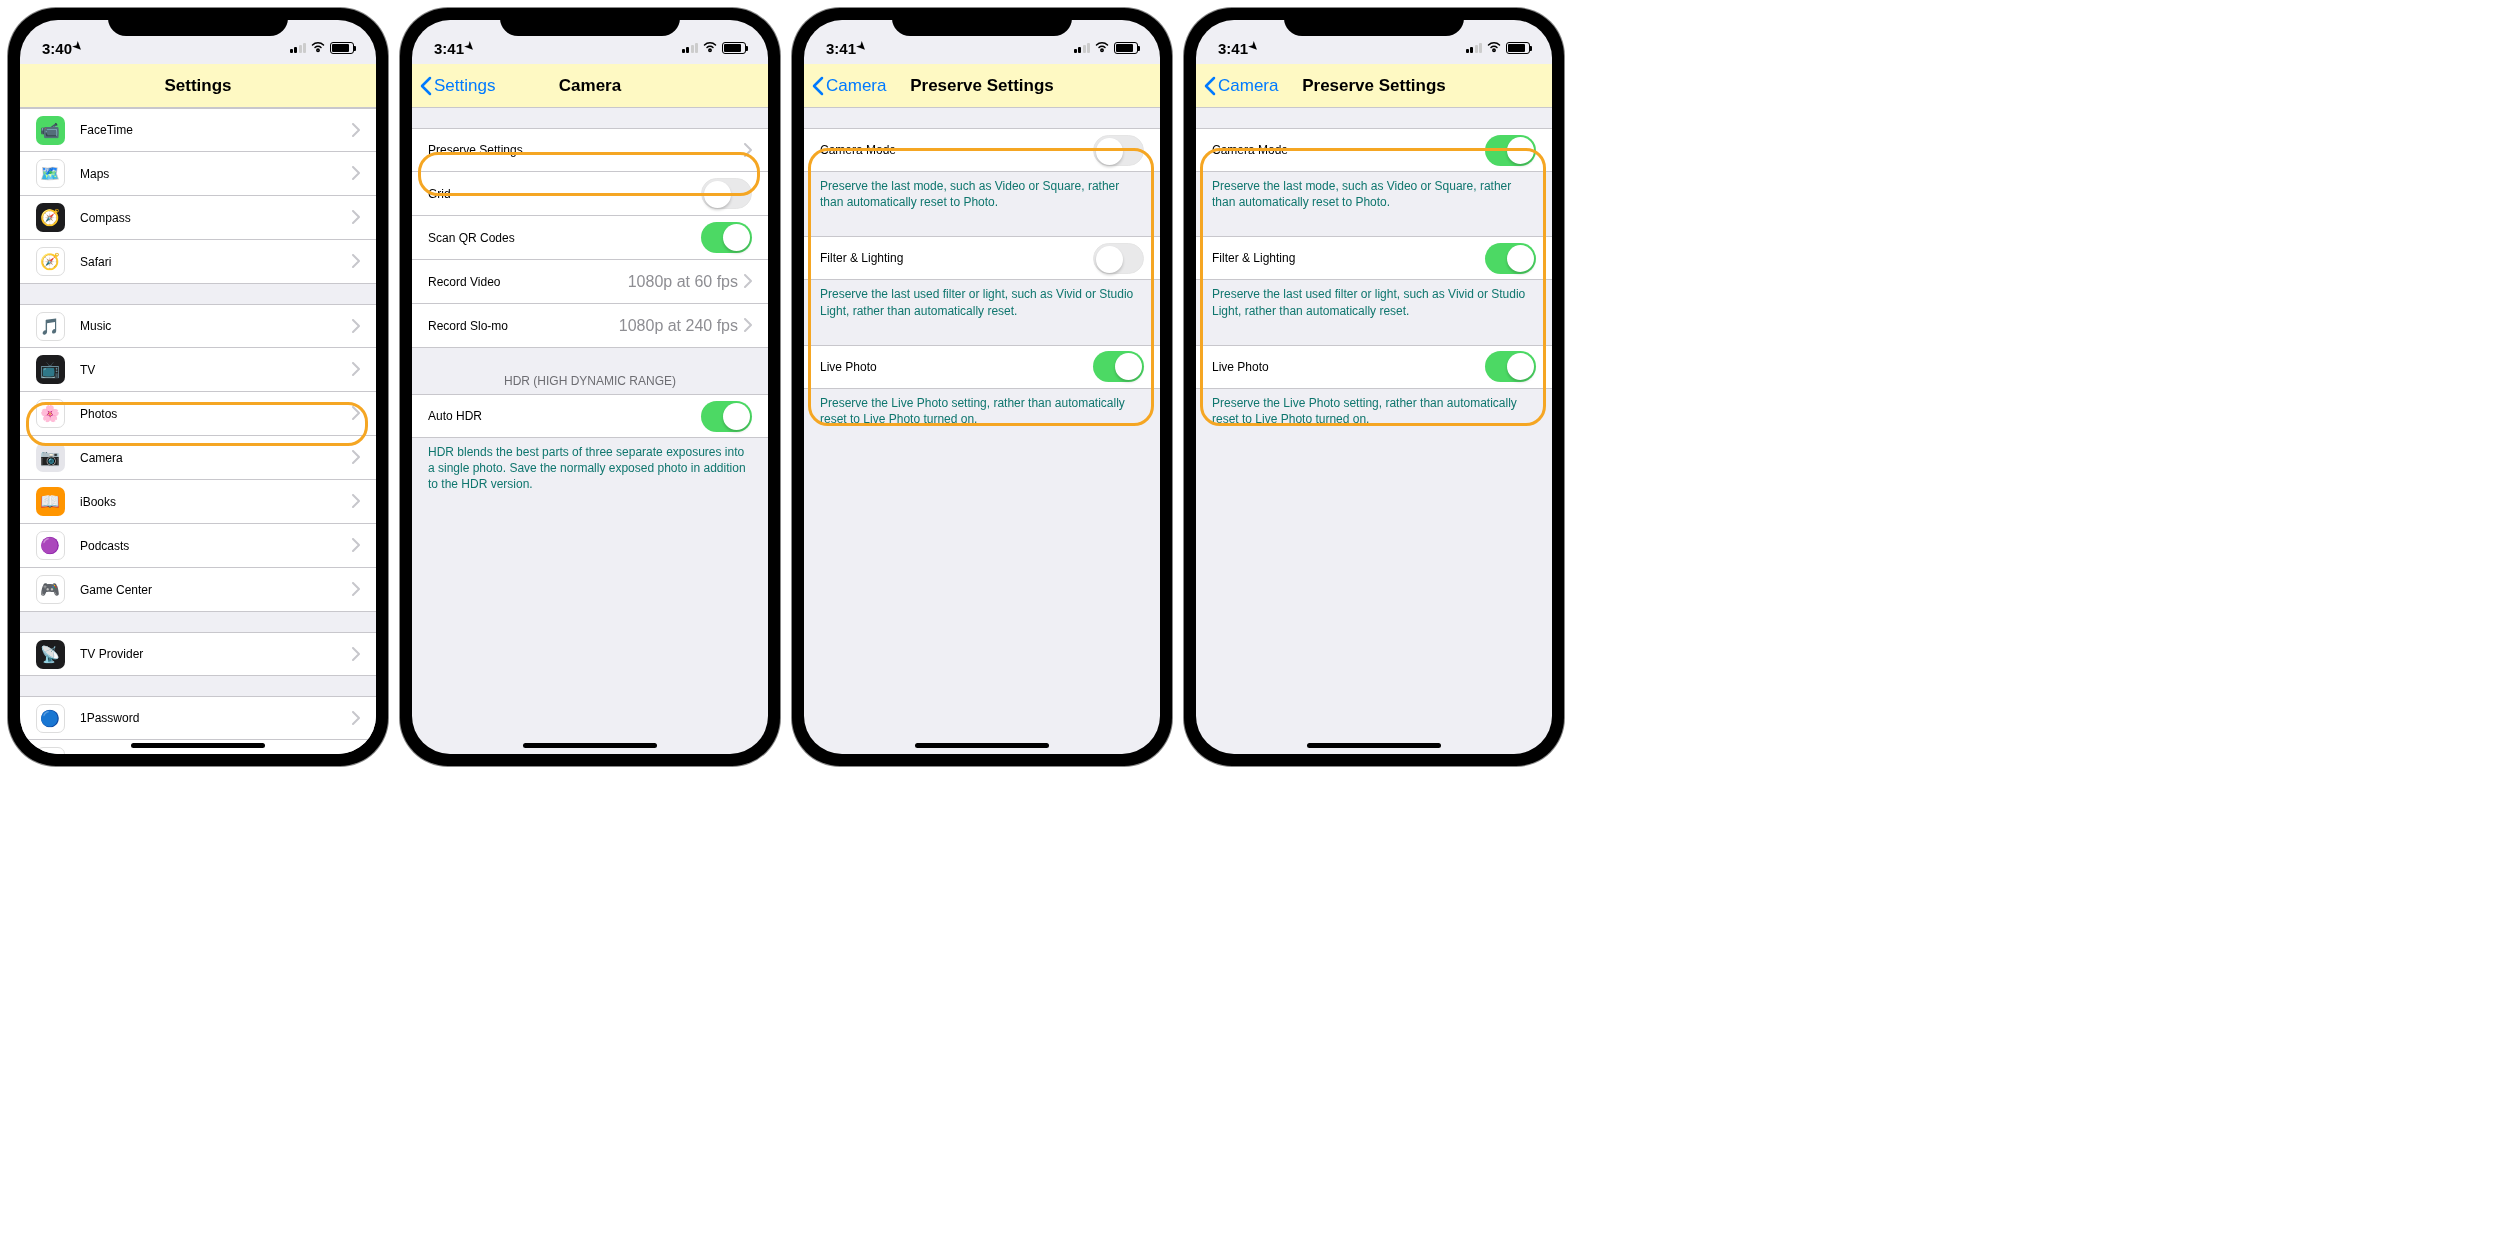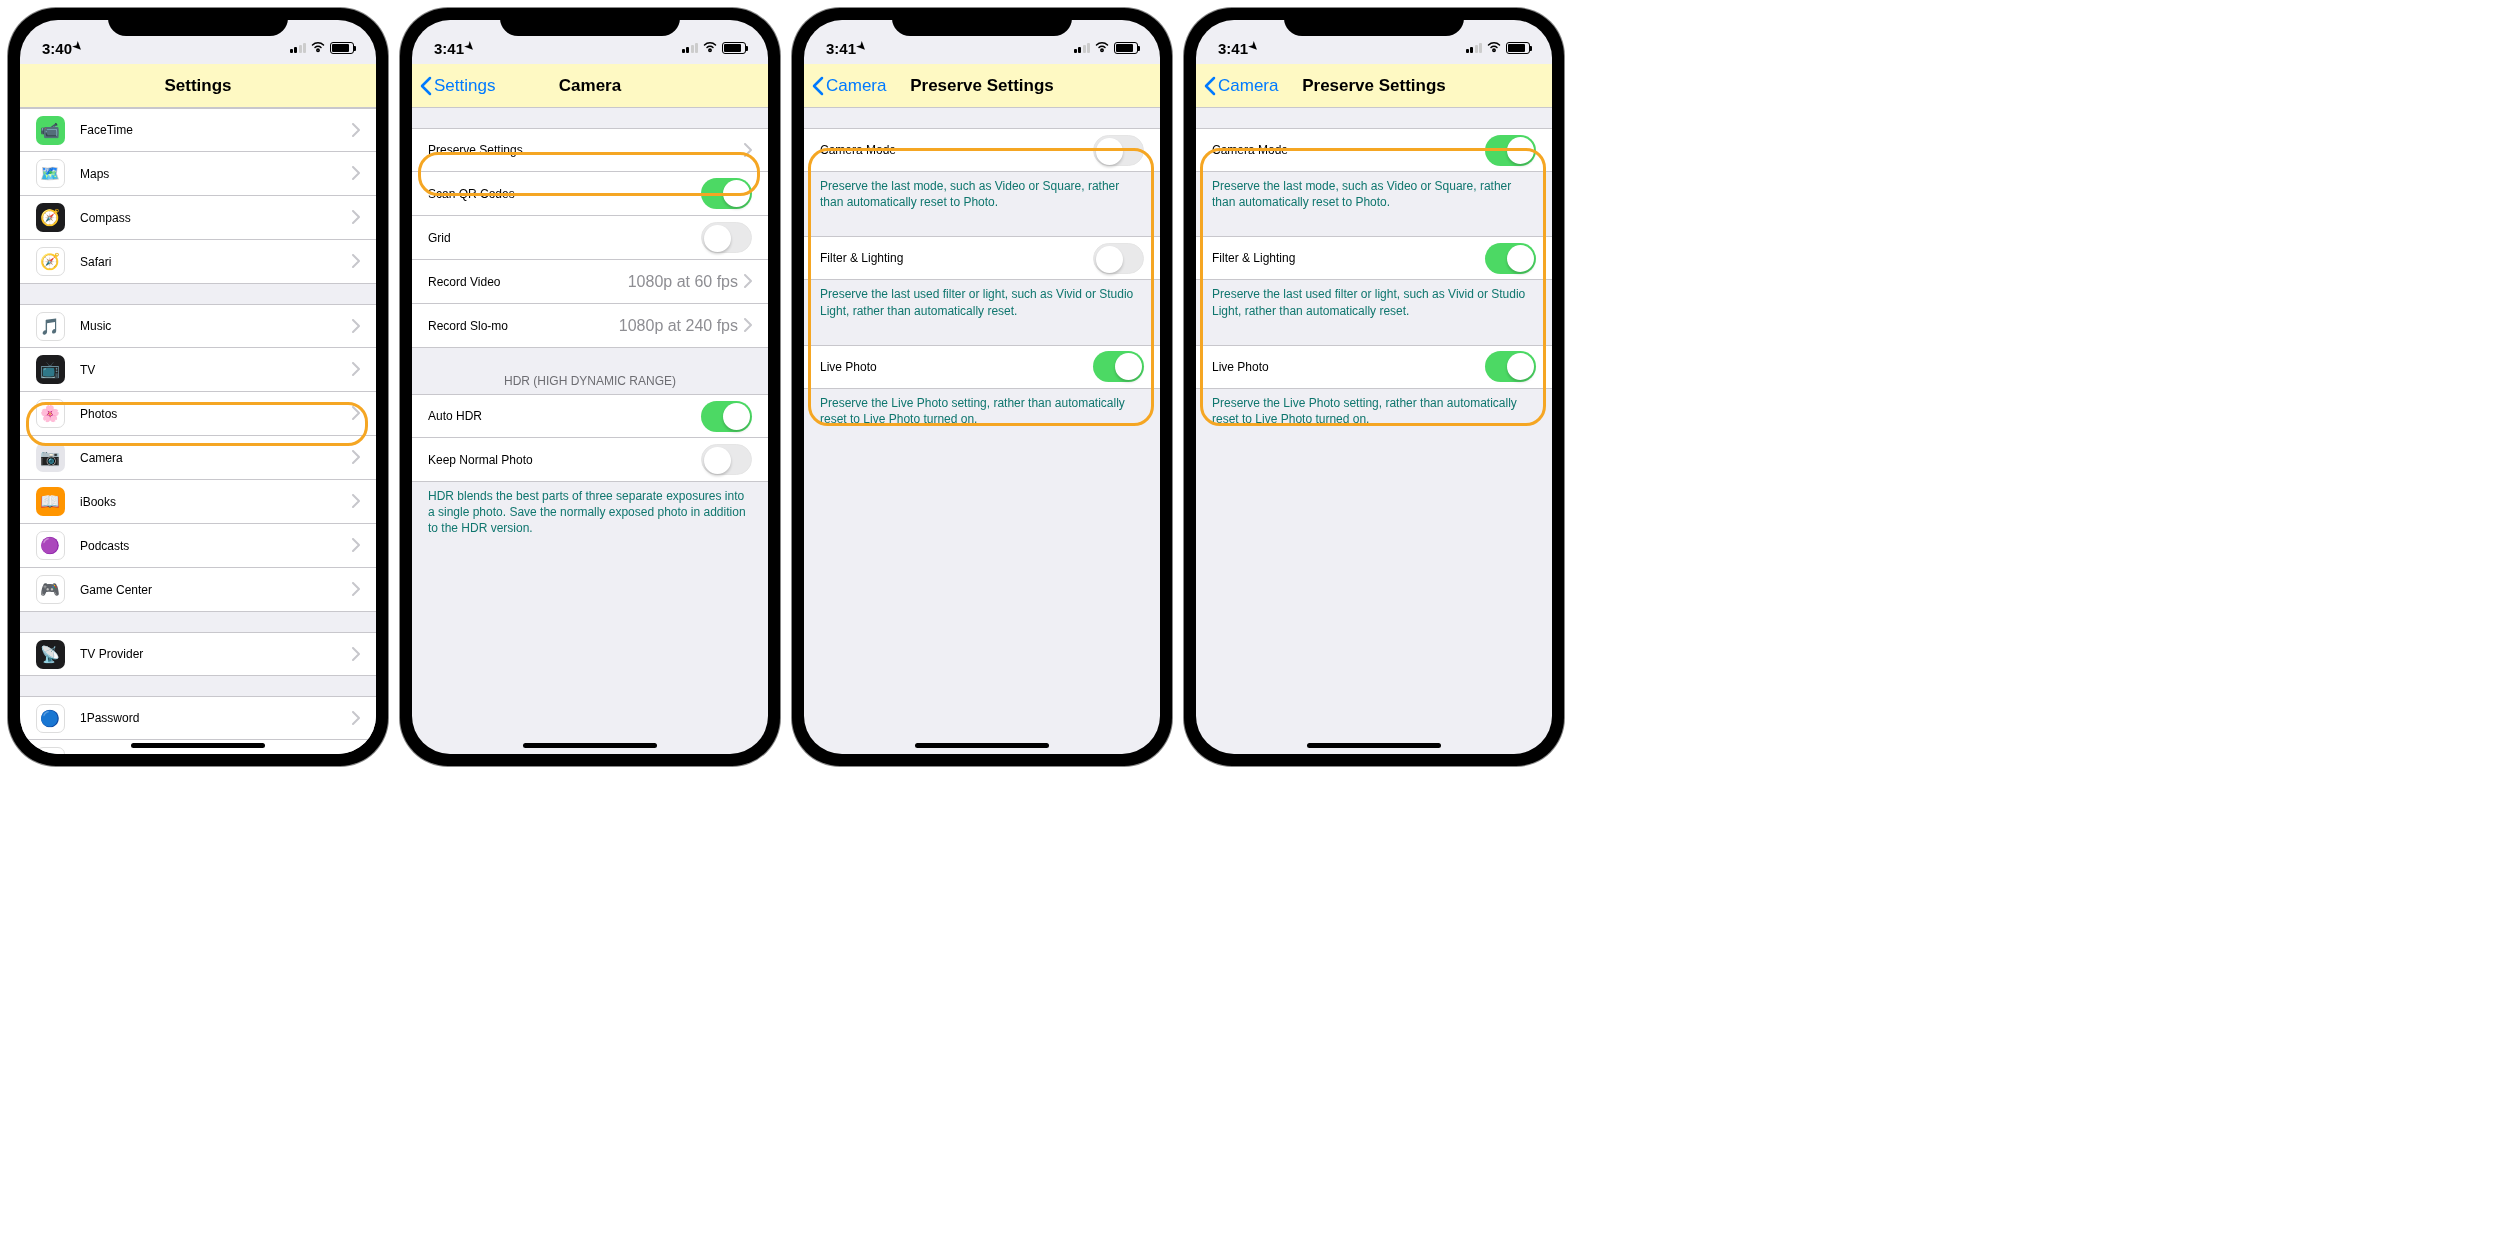--- a/index.html
+++ b/index.html
@@ -226,28 +226,28 @@
         <div style="position:relative">
           <div class="group">
             <div>
               <div class="row">
                 <div class="row-label">Preserve Settings</div>
                 <span class="chev"><svg width="8" height="14" viewBox="0 0 8 14">
                     <path d="M1 1l6 6-6 6" stroke="#c7c7cc" stroke-width="2" fill="none" stroke-linecap="round" stroke-linejoin="round"></path>
                   </svg></span>
               </div>
               <div class="row">
-                <div class="row-label">Scan QR Codes</div>
-                <div class="switch on"></div>
-              </div>
-              <div class="row">
                 <div class="row-label">Grid</div>
                 <div class="switch off"></div>
               </div>
               <div class="row">
+                <div class="row-label">Scan QR Codes</div>
+                <div class="switch on"></div>
+              </div>
+              <div class="row">
                 <div class="row-label">Record Video</div>
                 <div class="row-detail">1080p at 60 fps</div>
                 <span class="chev"><svg width="8" height="14" viewBox="0 0 8 14">
                     <path d="M1 1l6 6-6 6" stroke="#c7c7cc" stroke-width="2" fill="none" stroke-linecap="round" stroke-linejoin="round"></path>
                   </svg></span>
               </div>
               <div class="row">
                 <div class="row-label">Record Slo-mo</div>
                 <div class="row-detail">1080p at 240 fps</div>
                 <span class="chev"><svg width="8" height="14" viewBox="0 0 8 14">
@@ -255,24 +255,20 @@
                   </svg></span>
               </div>
             </div>
           </div>
           <div class="group">
             <div class="group-header">HDR (HIGH DYNAMIC RANGE)</div>
             <div>
               <div class="row">
                 <div class="row-label">Auto HDR</div>
                 <div class="switch on"></div>
-              </div>
-              <div class="row">
-                <div class="row-label">Keep Normal Photo</div>
-                <div class="switch off"></div>
               </div>
             </div>
             <div class="group-footer">HDR blends the best parts of three separate exposures into a single photo. Save the normally exposed photo in addition to the HDR version.</div>
           </div>
           <div class="highlight" style="top: 24px; left: 6px; width: 342px; height: 44px;"></div>
         </div>
       </div>
       <div class="home-ind"></div>
     </div>
   </div>

